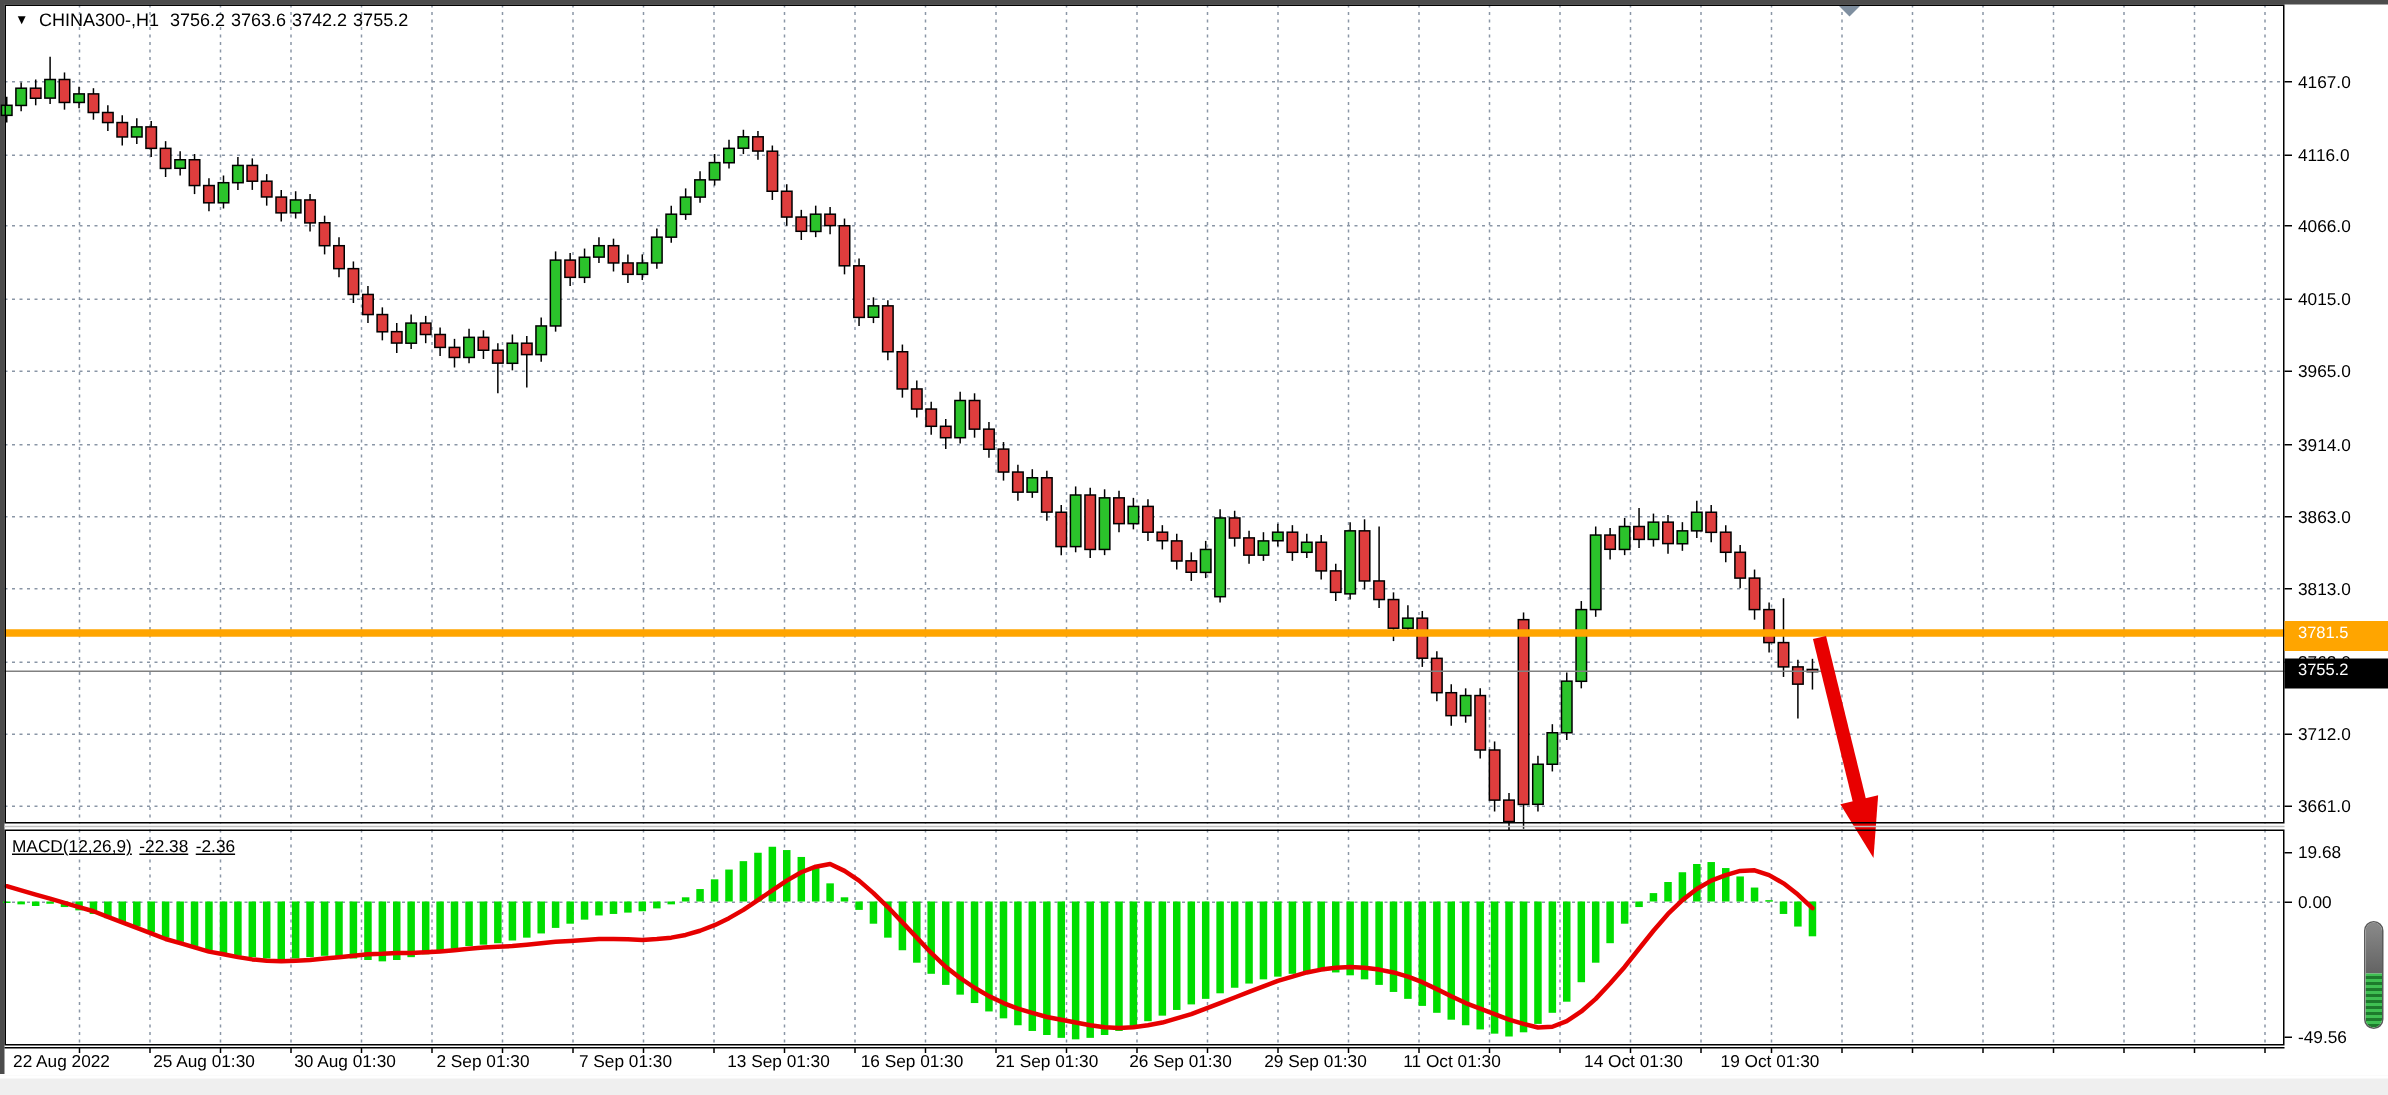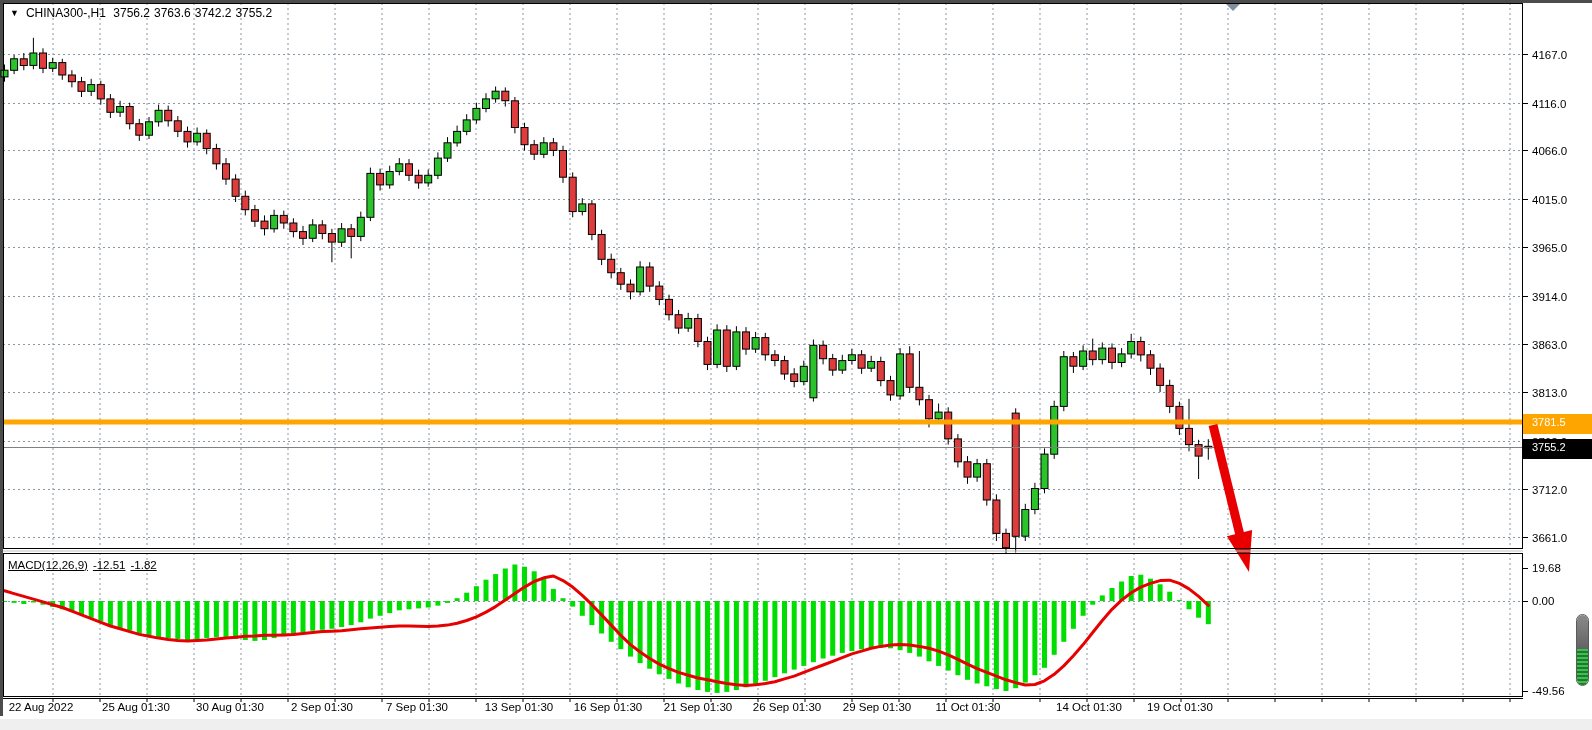--- a/index.html
+++ b/index.html
@@ -598,21 +598,21 @@
         <text x="1180" y="711" font-size="11.5" fill="#000" text-anchor="middle">19 Oct 01:30</text>
       </g>
     </svg>
 
   <div id="title">
     <span class="dd">▼</span><span>CHINA300-,H1</span>
     <span>3756.2</span><span>3763.6</span><span>3742.2</span><span>3755.2</span>
   </div>
 
   <div id="macd-label">
-    <span>MACD(12,26,9)</span><span>-12.51</span><span>-1.82</span>
+    <span>MACD(12,26,9)</span><span>-22.38</span><span>-2.36</span>
   </div>
 
   <div id="badge-orange" class="badge" style="top: 414px; background: rgb(255, 165, 0);">3781.5</div>
   <div id="badge-black" class="badge" style="top: 439px; background: rgb(0, 0, 0);">3755.2</div>
 
   <div id="scroll-pill">
     <div class="pill-top"></div>
     <div class="pill-stripes"></div>
   </div>
 

